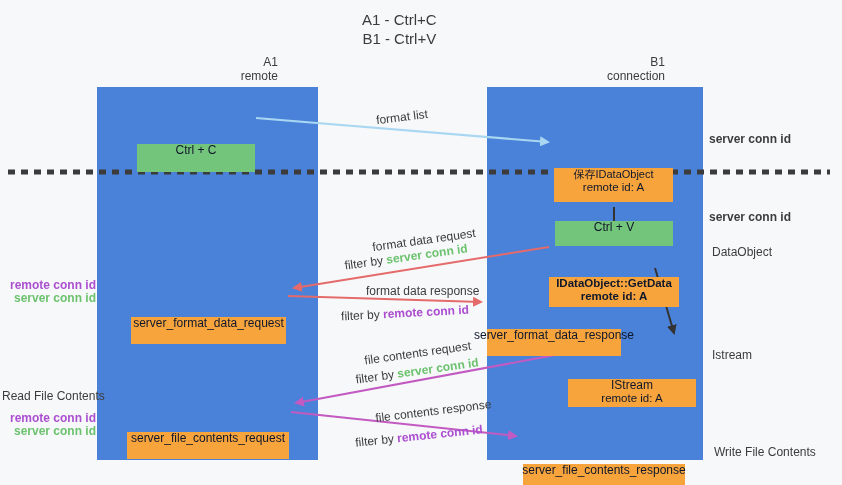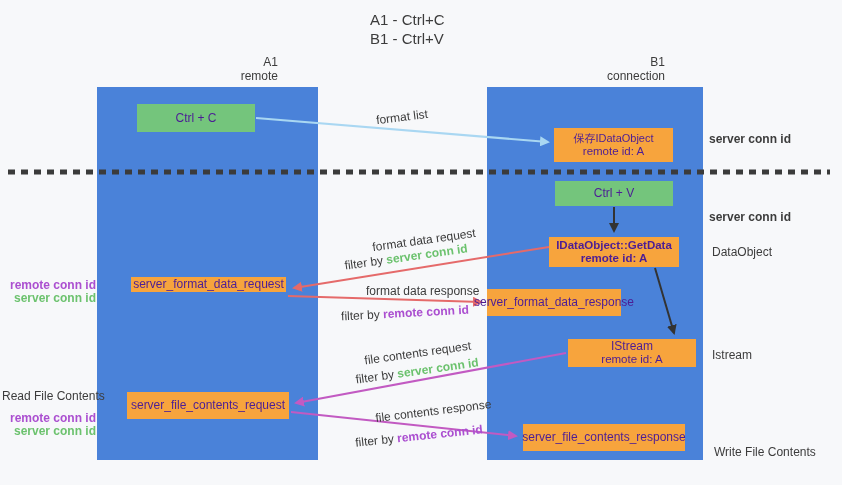--- a/index.html
+++ b/index.html
@@ -7,55 +7,55 @@
     width:842px;height:485px;
     background:#f7f8fa;
     font-family:"Liberation Sans", sans-serif;
     position:relative;
     overflow:hidden;
     color:#3c3c3c;
   }
   .canvas{position:absolute;inset:0;width:842px;height:485px;}
 
   .title{
-    position:absolute;left:370px;top:10px;
-    font-size:15px;line-height:19px;color:#3c3c3c;
+    position:absolute;left:362px;top:10px;
+    font-size:15px;line-height:19px;color:#3c3c3c;text-align:center;
   }
 
   .lane-header{
     position:absolute;top:55px;width:140px;
     text-align:right;font-size:12px;line-height:14px;color:#3c3c3c;
   }
   .lane-header.a1{left:138px;}
   .lane-header.b1{left:525px;}
 
   .column{
     position:absolute;top:87px;height:373px;
     background:#4a82d9;z-index:1;
   }
   .column.left{left:97px;width:221px;}
   .column.right{left:487px;width:216px;}
 
   svg.arrows{position:absolute;left:0;top:0;z-index:2;pointer-events:none;}
 
   .node{
     position:absolute;z-index:3;
-    display:flex;flex-direction:column;align-items:center;justify-content:center;
-    color:#4c1d95;text-align:center;
-    font-size:12px;line-height:13px;
+    display:flex;flex-direction:column;align-items:center;
+    color:#0f172a;text-align:center;
+    font-size:12px;line-height:13px;margin-top:40px;
   }
   .node.green{background:#74c57c;}
   .node.orange{background:#f7a43d;}
   .node .l2{font-size:11.5px;}
 
   .ctrl-c{left:137px;top:104px;width:118px;height:28px;}
   .save-dataobject{left:554px;top:128px;width:119px;height:34px;font-size:11px;line-height:13px;}
   .ctrl-v{left:555px;top:181px;width:118px;height:25px;}
   .getdata{left:549px;top:237px;width:130px;height:30px;font-size:11.5px;line-height:13px;font-weight:bold;}
-  .format-request{left:131px;top:277px;width:155px;height:15px;}
+  .format-request{left:131px;top:277px;width:155px;height:27px;}
   .format-response{left:487px;top:289px;width:134px;height:27px;}
   .istream-box{left:568px;top:339px;width:128px;height:28px;}
   .file-request{left:127px;top:392px;width:162px;height:27px;}
   .file-response{left:523px;top:424px;width:162px;height:27px;}
 
   .arrow-label{
     position:absolute;z-index:3;
     font-size:12px;white-space:nowrap;color:#3c3c3c;
     transform-origin:center center;
   }

